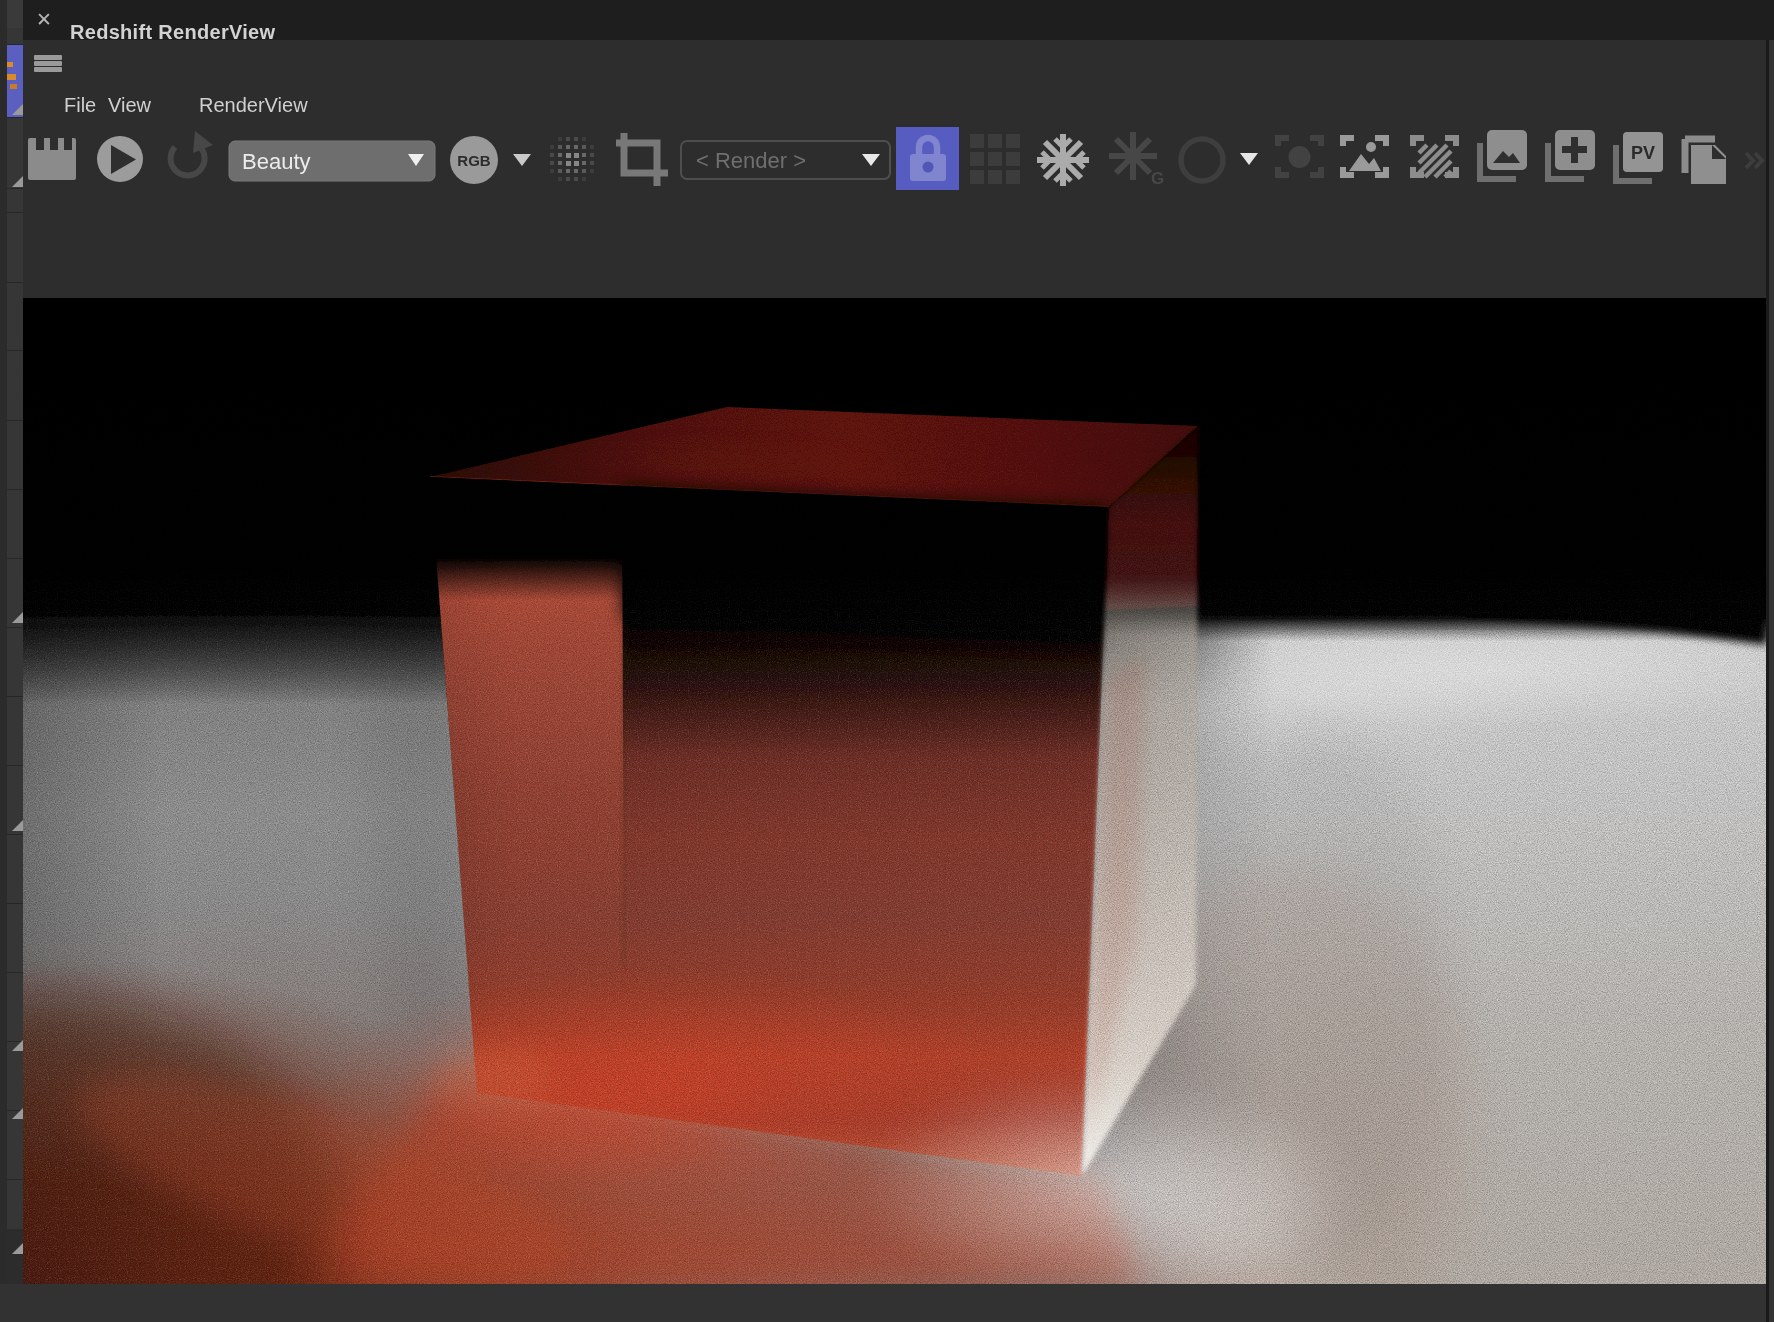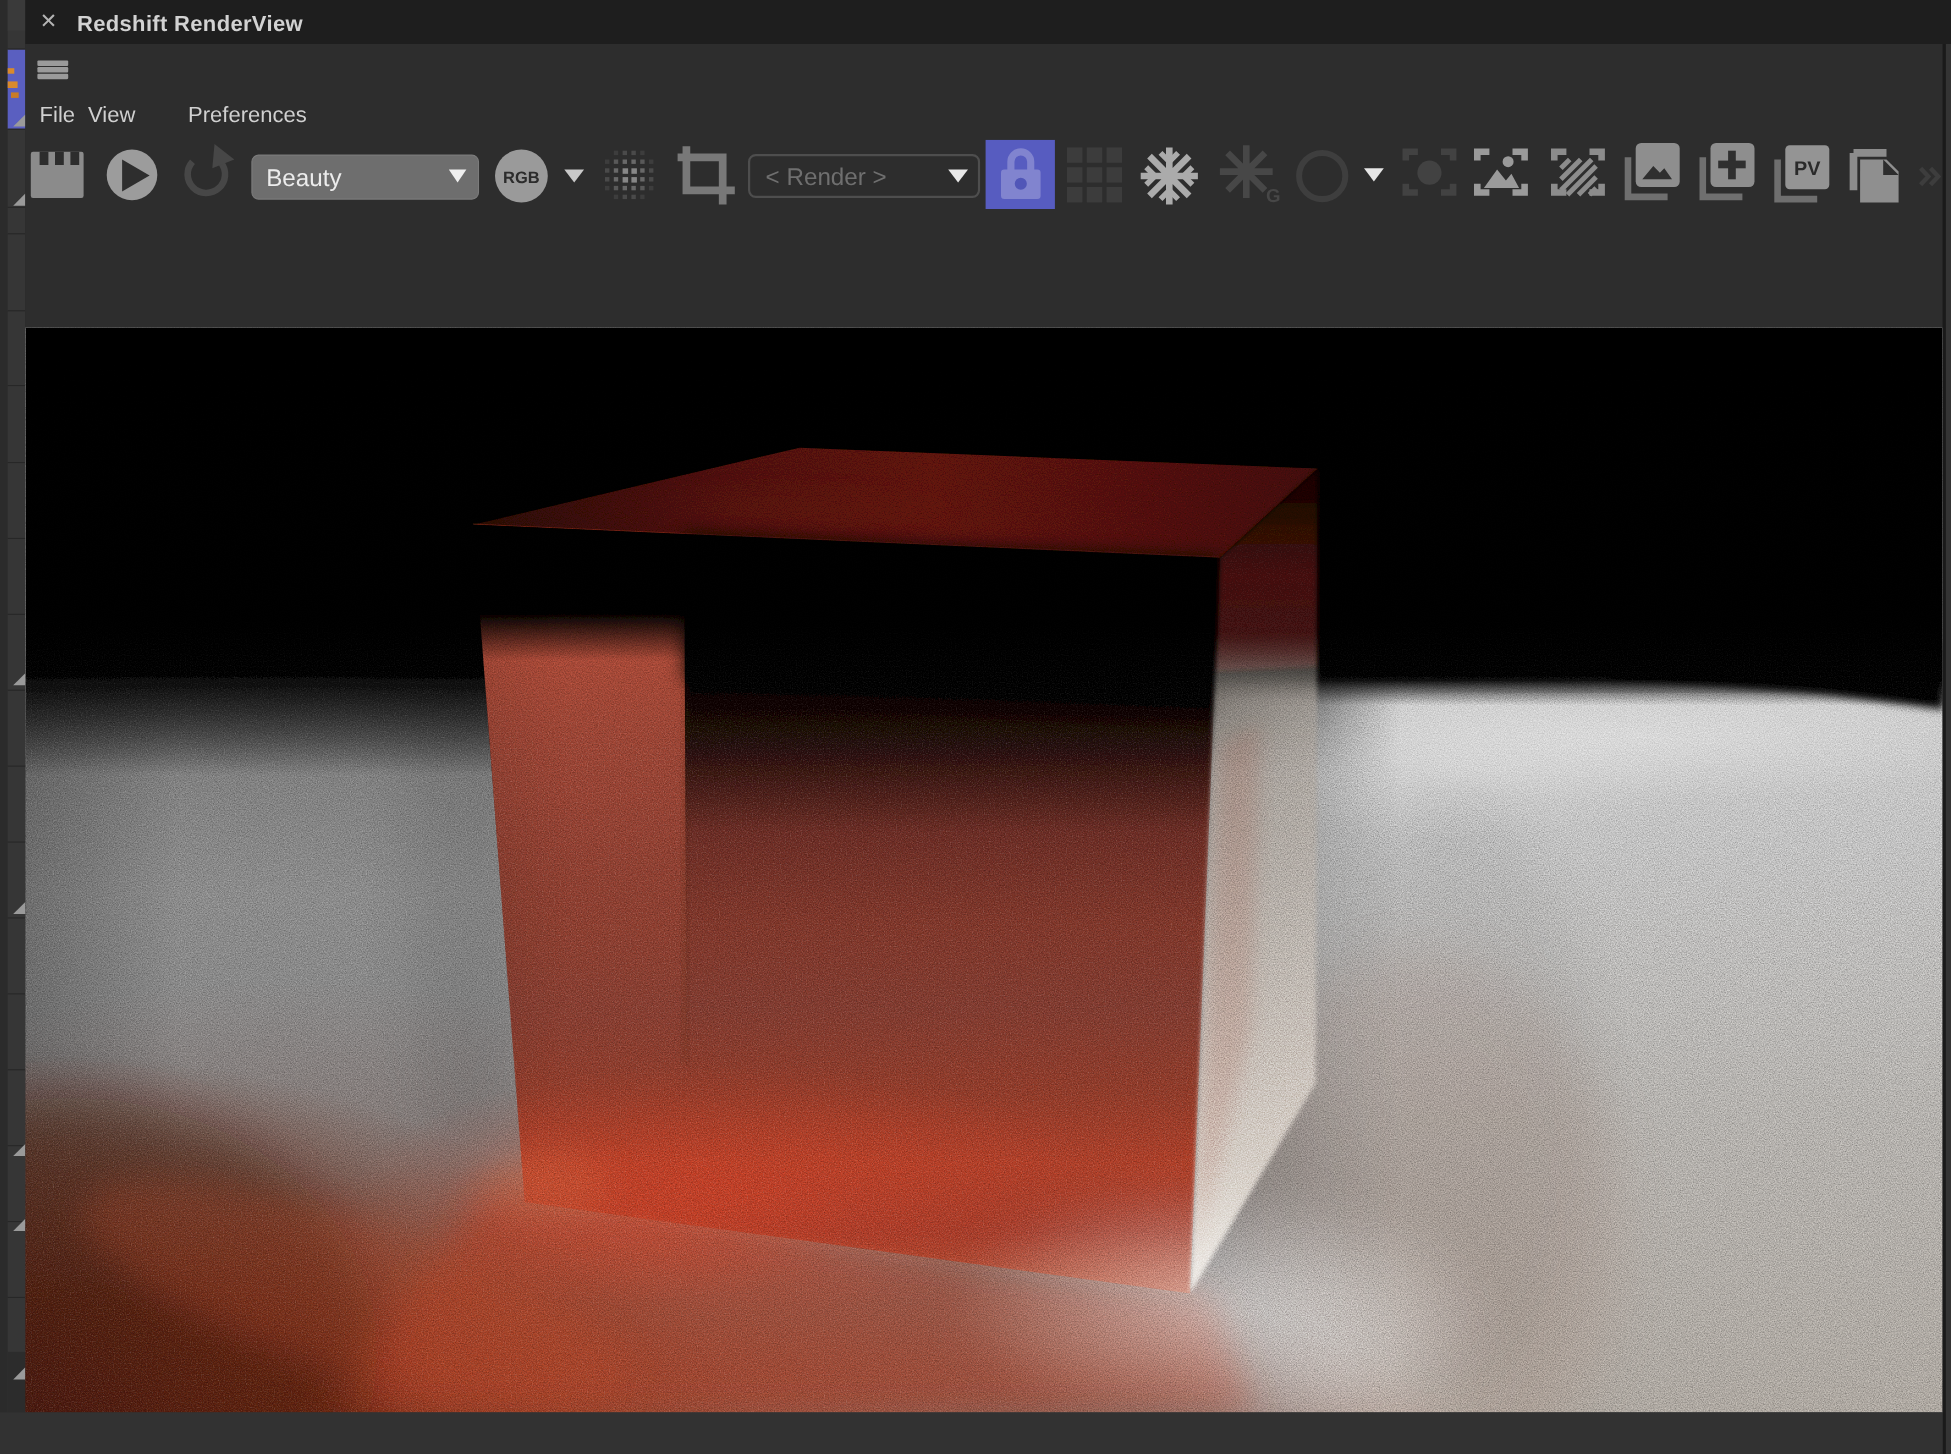--- a/index.html
+++ b/index.html
@@ -5,24 +5,24 @@
   html,body{margin:0;padding:0;background:#2d2d2d;width:1774px;height:1322px;overflow:hidden;}
   *{box-sizing:border-box;font-family:"Liberation Sans",sans-serif;}
   .abs{position:absolute;}
   #page{position:relative;width:1774px;height:1322px;background:#2d2d2d;}
   #sidebar{left:0;top:0;width:23px;height:1322px;background:#2b2b2b;}
   #sidecol{left:7px;top:0;width:16px;height:1322px;background:#363636;}
   .seam{left:7px;width:16px;height:1px;background:#272727;}
   .ctri{width:0;height:0;border-style:solid;border-width:0 0 11px 11px;border-color:transparent transparent #9a9a9a transparent;left:12px;}
   #titlebar{left:23px;top:0;width:1751px;height:40px;background:#1e1e1e;}
   #closex{left:7px;top:6px;width:28px;height:28px;color:#b4b4b4;font-size:19px;line-height:28px;text-align:center;}
-  #title{left:47px;top:1px;height:40px;line-height:42px;color:#d2d2d2;font-size:20px;font-weight:600;letter-spacing:.3px;}
+  #title{left:47px;top:11px;height:40px;line-height:42px;color:#d2d2d2;font-size:20px;font-weight:600;letter-spacing:.3px;}
   #panel{left:23px;top:40px;width:1743px;height:258px;background:#2d2d2d;}
   .hbar{left:11px;width:28px;height:4.5px;background:#9a9a9a;border-radius:1px;}
-  .menu{top:52px;height:26px;line-height:26px;color:#d0d0d0;font-size:20px;}
+  .menu{top:52px;height:26px;line-height:26px;color:#d0d0d0;font-size:20px;margin-left:28px;}
   #viewport{left:23px;top:298px;width:1743px;height:986px;}
   #rstrip1{left:1766px;top:40px;width:3px;height:1282px;background:#1a1a1a;}
   #rstrip2{left:1769px;top:40px;width:5px;height:1282px;background:#343434;}
   #botbar{left:0px;top:1284px;width:1766px;height:38px;background:#323232;}
 </style>
 </head>
 <body>
 <div id="page">
   <div id="sidebar" class="abs"></div>
   <div id="sidecol" class="abs"></div>
@@ -63,21 +63,21 @@
     <div id="closex" class="abs">✕</div>
     <div id="title" class="abs">Redshift RenderView</div>
   </div>
 
   <div id="panel" class="abs">
     <div class="hbar abs" style="top:15px"></div>
     <div class="hbar abs" style="top:21px"></div>
     <div class="hbar abs" style="top:27px"></div>
     <div class="menu abs" style="left:13px">File</div>
     <div class="menu abs" style="left:57px">View</div>
-    <div class="menu abs" style="left:148px">Preferences</div>
+    <div class="menu abs" style="left:148px">RenderView</div>
     <svg class="abs" style="left:0;top:87px" width="1743" height="64" viewBox="0 0 1743 64">
 
       <rect x="5" y="11" width="48" height="42" rx="2" fill="#8b8b8b"></rect>
       <rect x="13" y="11" width="8" height="12" fill="#2d2d2d"></rect>
       <rect x="27" y="11" width="8" height="12" fill="#2d2d2d"></rect>
       <rect x="41" y="11" width="8" height="12" fill="#2d2d2d"></rect>
 
       <circle cx="97" cy="32" r="23" fill="#9c9c9c"></circle>
       <path d="M88 18 L88 47 L113 32.5 Z" fill="#2e2e2e"></path>
 

